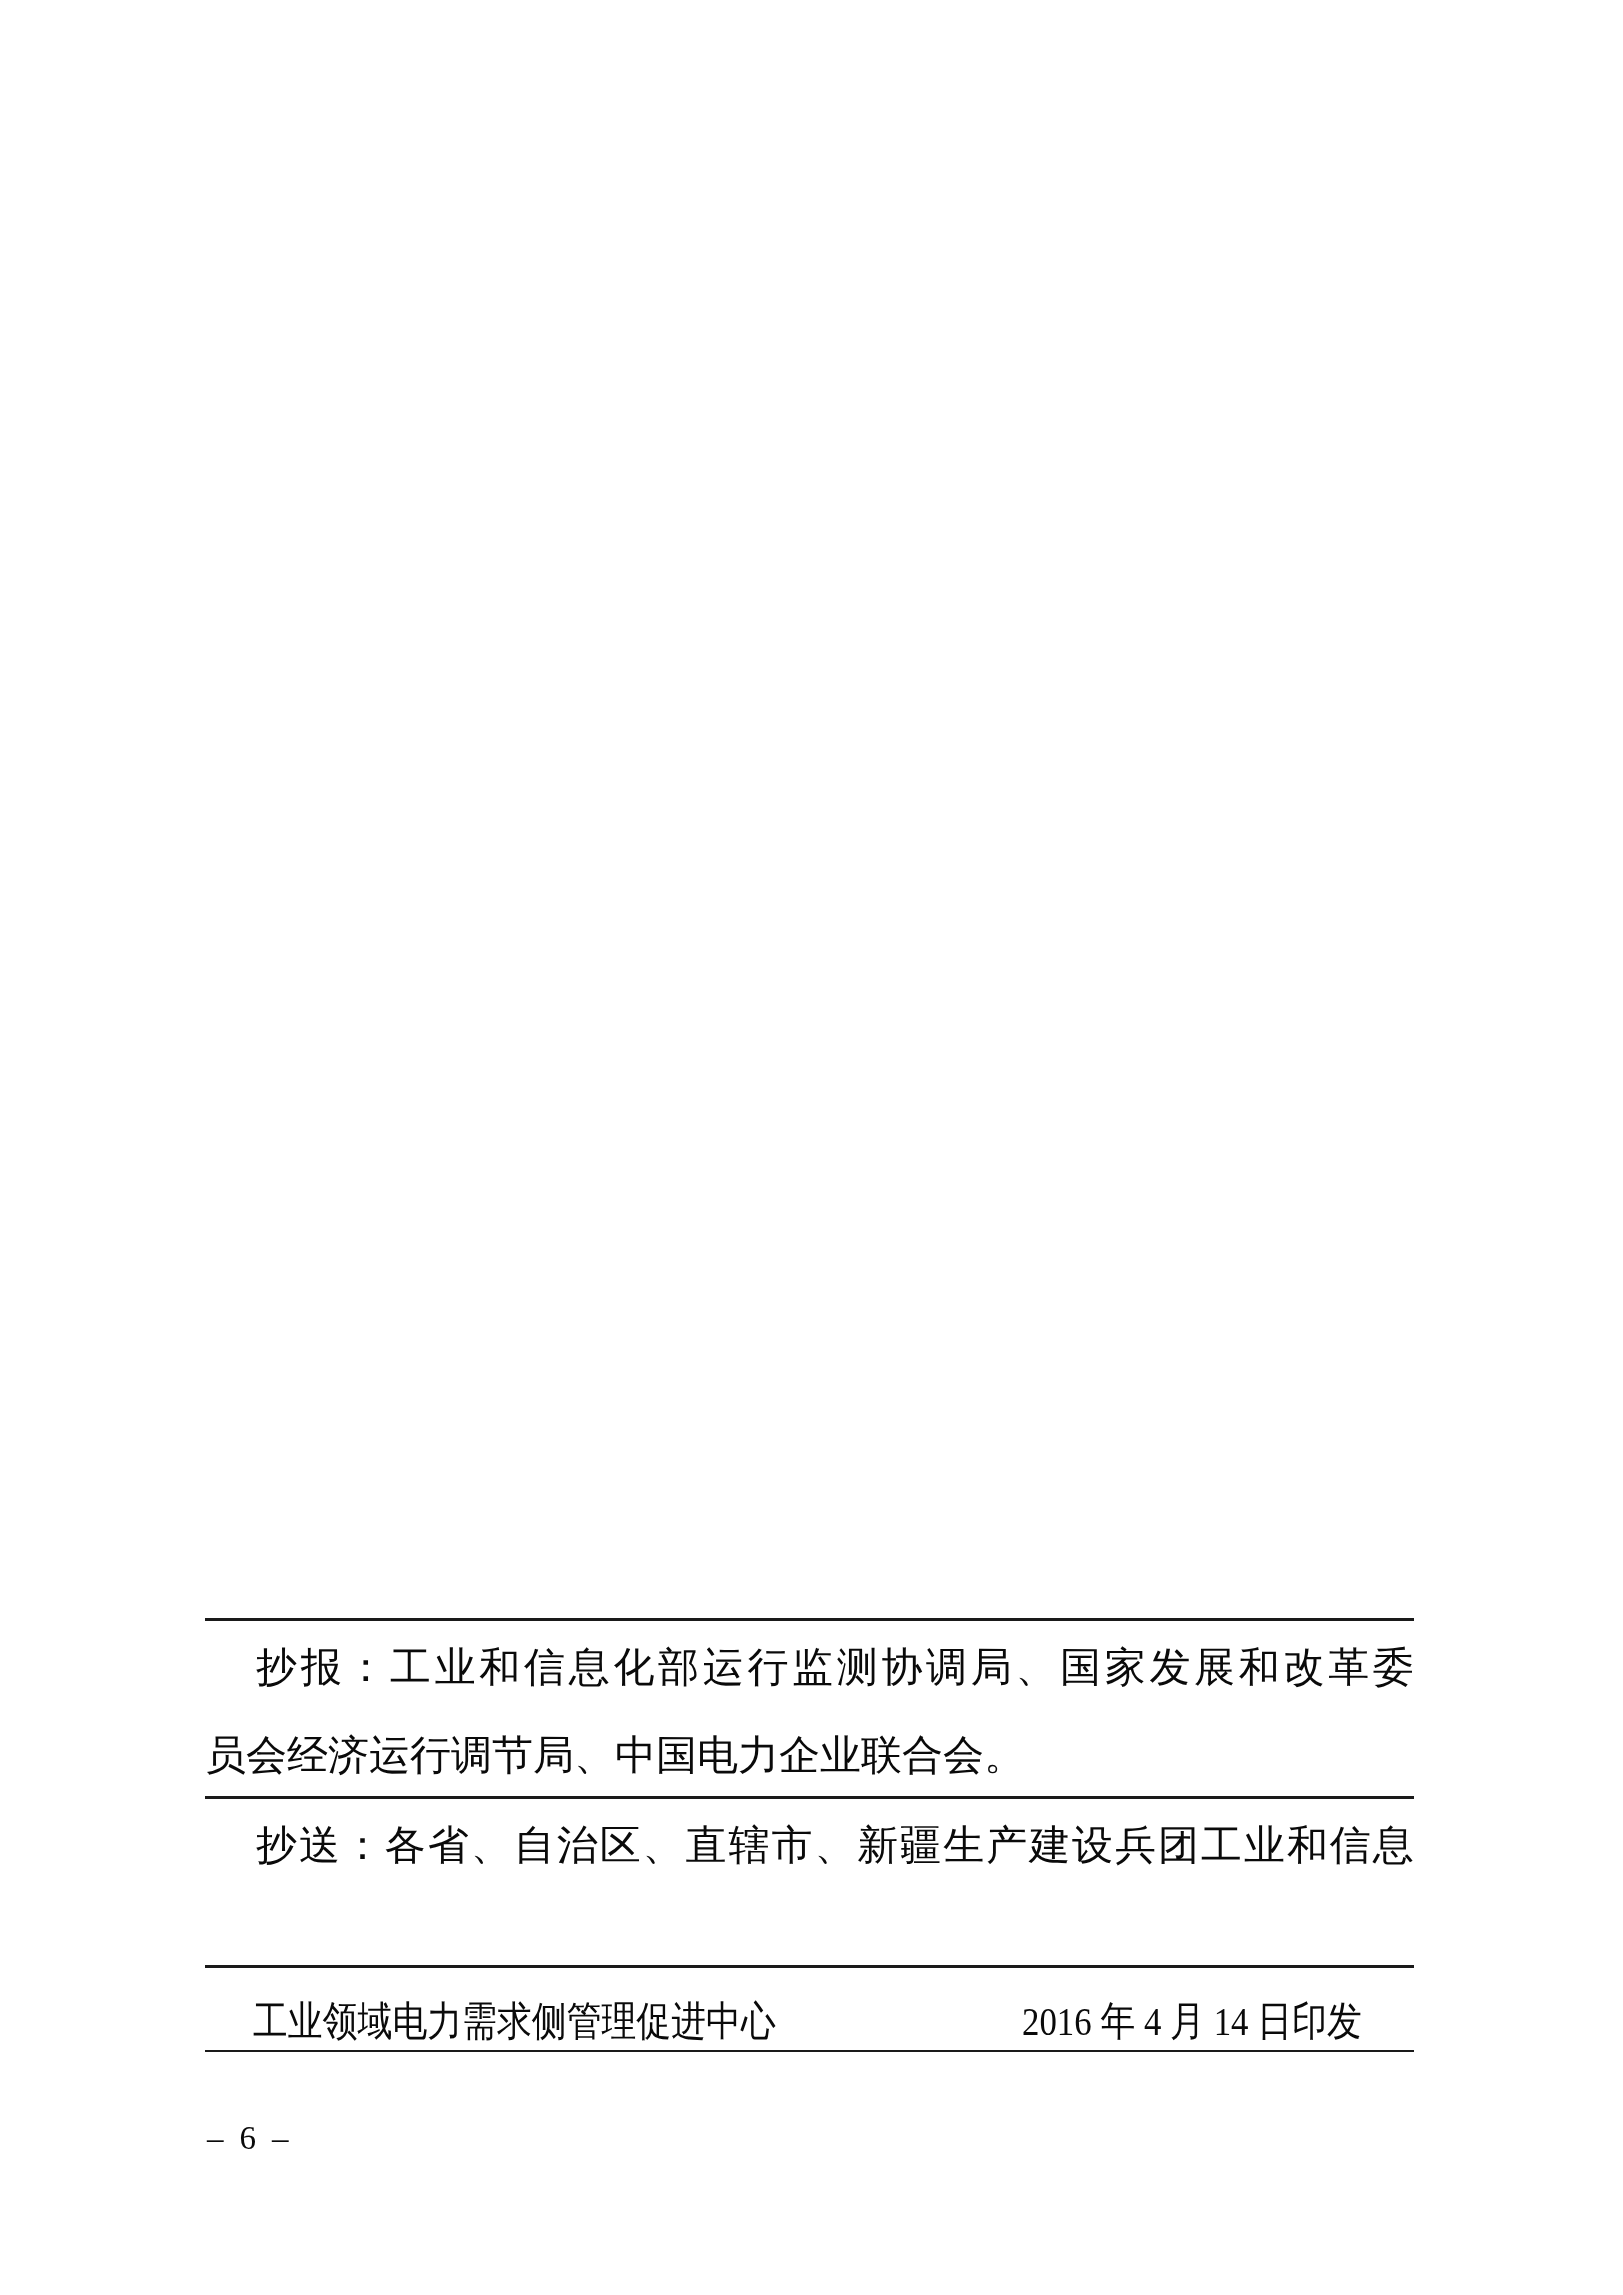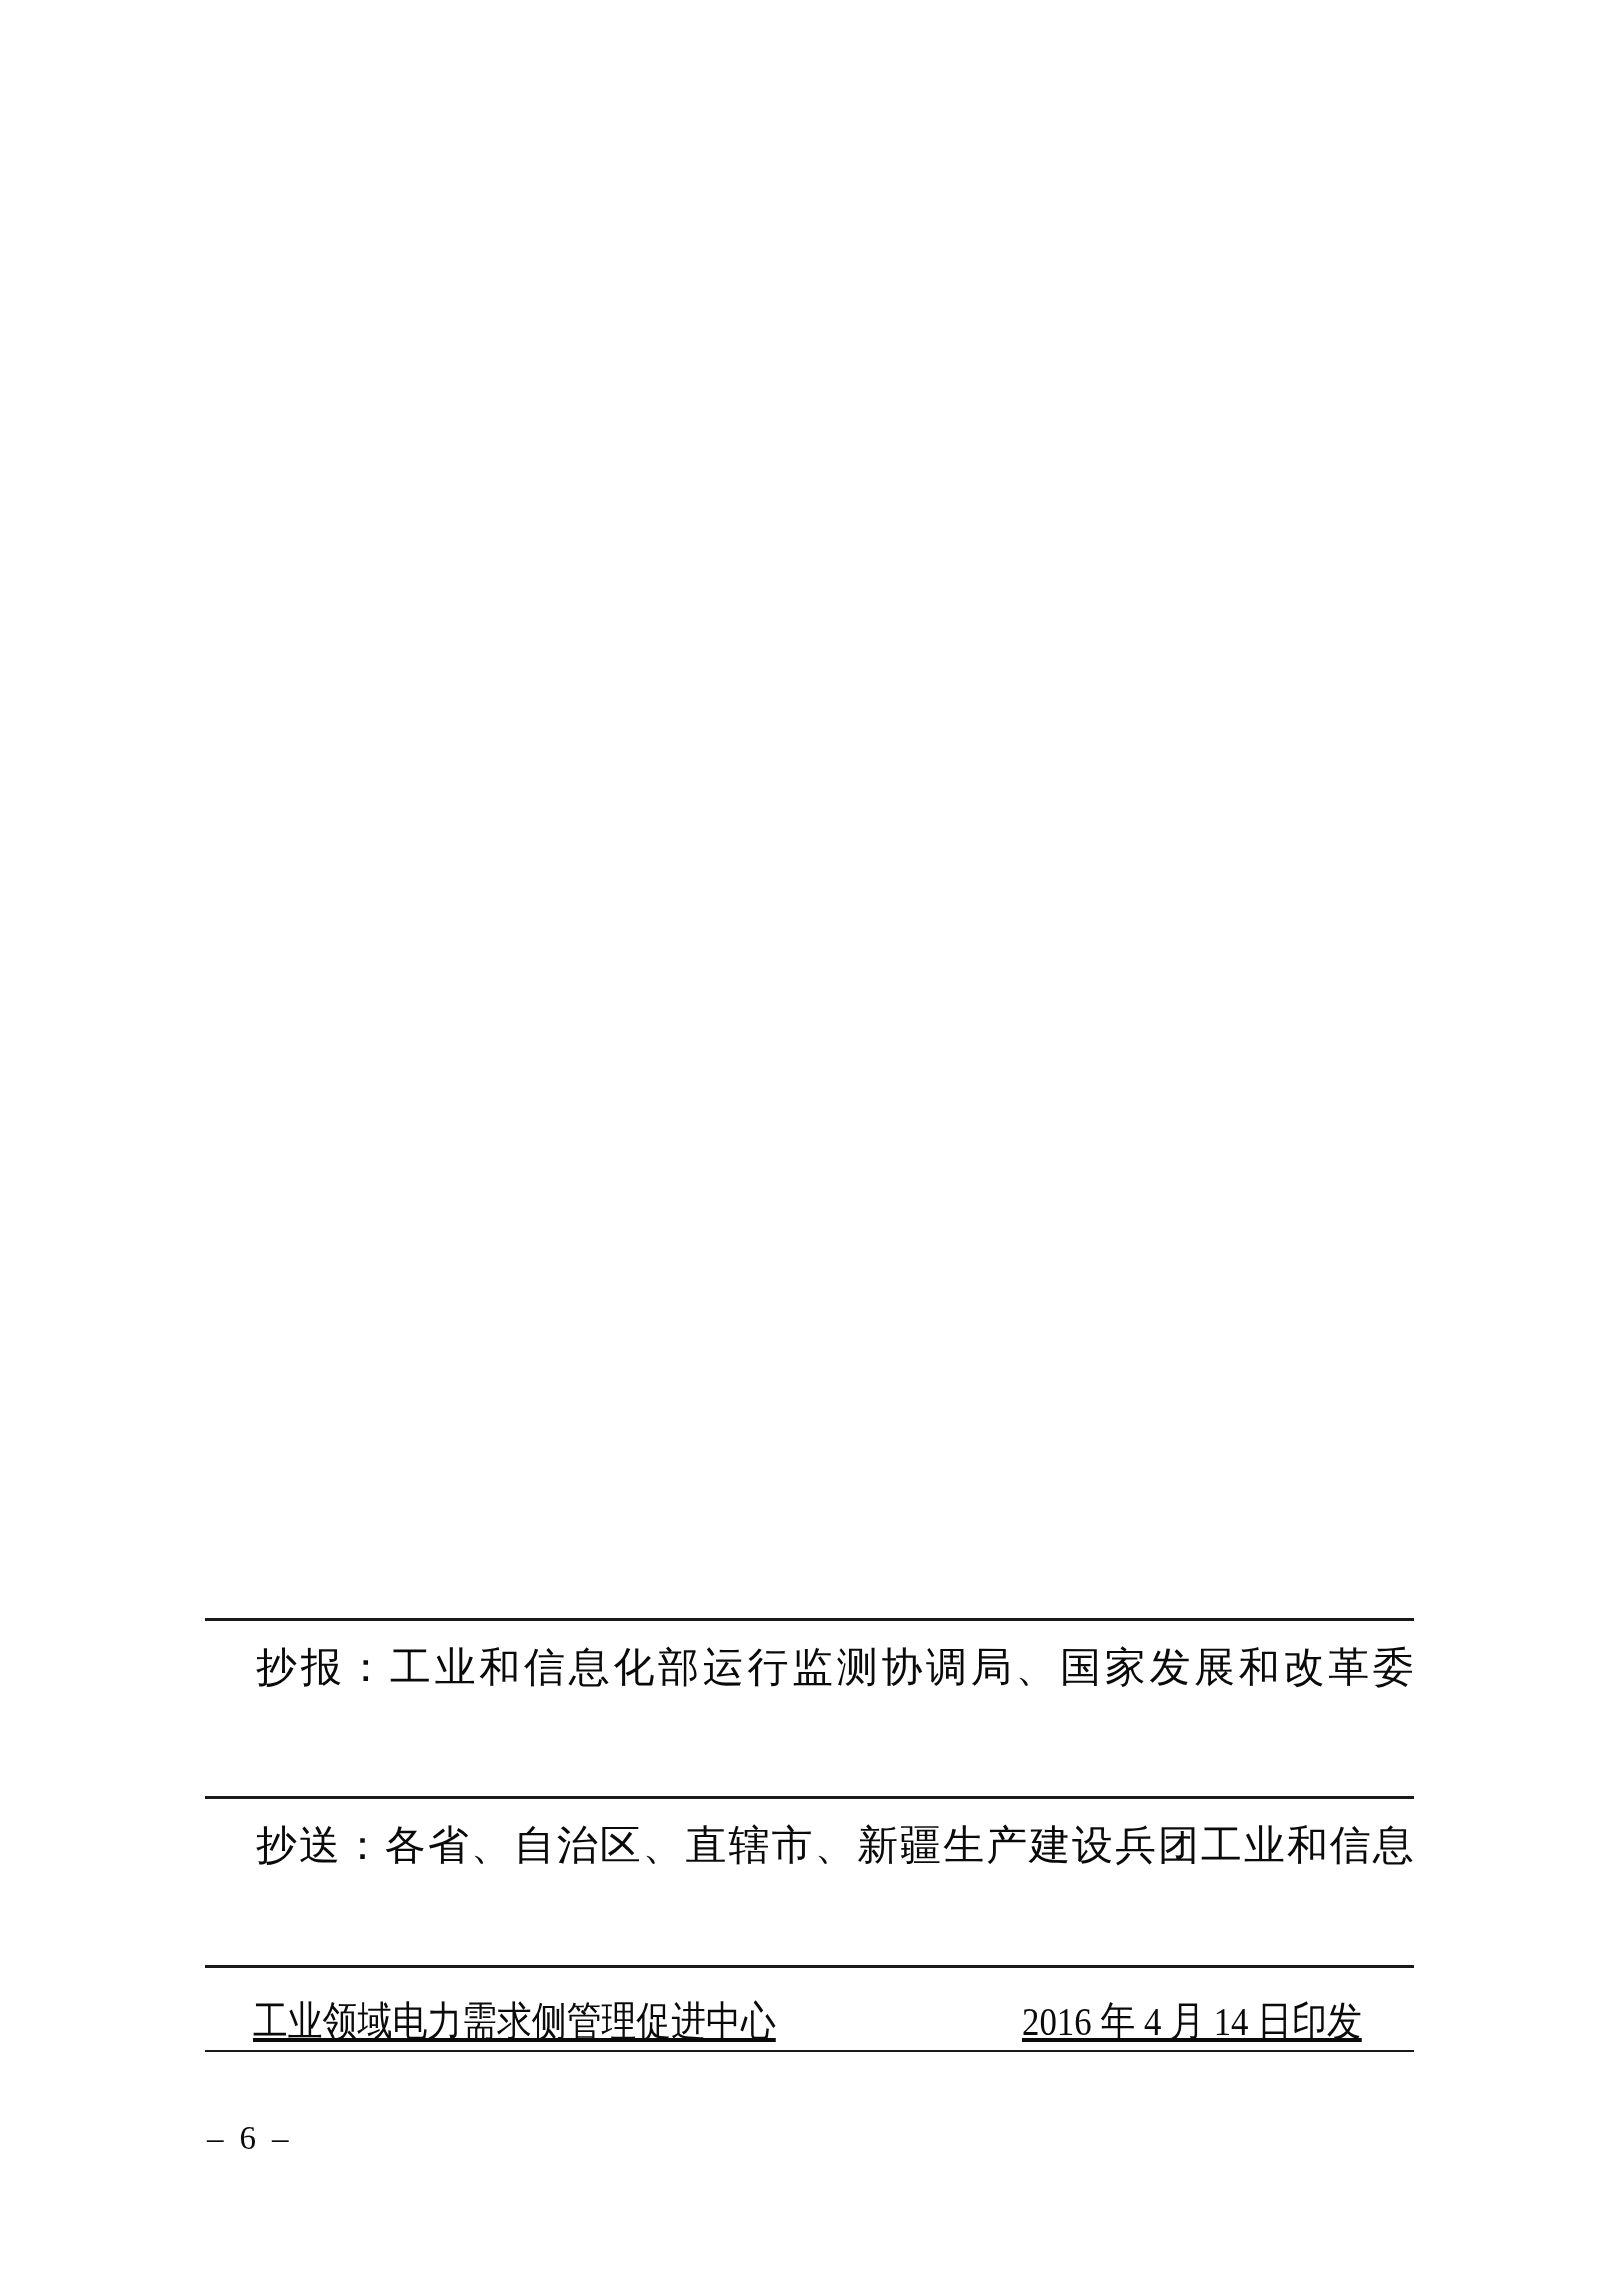--- a/index.html
+++ b/index.html
@@ -61,21 +61,20 @@
     width: 1209px;
     height: 65px;
     box-sizing: border-box;
     padding-left: 48px;
     padding-right: 52px;
     display: flex;
     justify-content: space-between;
     align-items: center;
     font-size: 41px;
     white-space: nowrap;
-    text-decoration: underline;
   }
   .issuer {
     transform: scaleX(0.85);
     transform-origin: left center;
   }
   .issue-date {
     transform: scaleX(0.85);
     transform-origin: right center;
   }
 
@@ -118,20 +117,21 @@
         <span>、</span>
         <span>国</span>
         <span>家</span>
         <span>发</span>
         <span>展</span>
         <span>和</span>
         <span>改</span>
         <span>革</span>
         <span>委</span>
       </div>
+    <div class="line">员会经济运行调节局、中国电力企业联合会。</div>
   </section>
 
   <div class="rule rule-2"></div>
 
   <section class="para para-send">
     <div class="line line-justified">
         <span>抄</span>
         <span>送</span>
         <span>：</span>
         <span>各</span>

